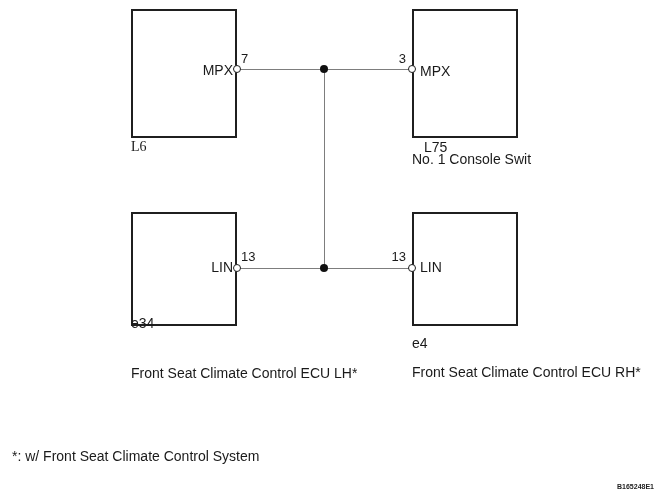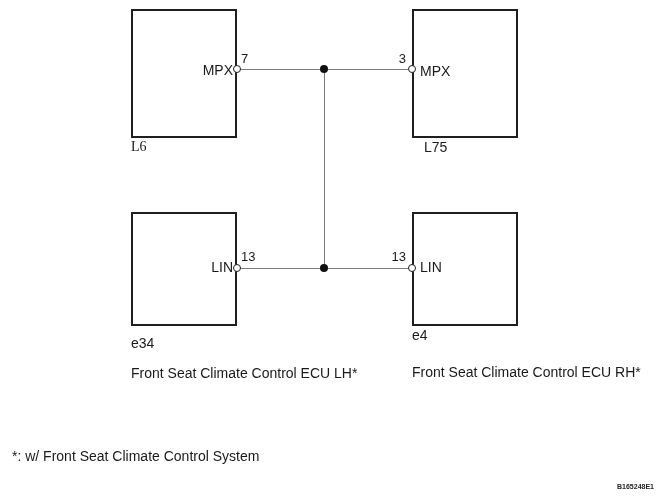--- a/index.html
+++ b/index.html
@@ -77,24 +77,25 @@
   <div class="txt" style="left:420px; top:260px;">LIN</div>
 
   <div class="pin-num" style="left:241px; top:52px;">7</div>
   <div class="pin-num" style="left:386px; top:52px;  width:20px; text-align:right;">3</div>
   <div class="pin-num" style="left:241px; top:250px;">13</div>
   <div class="pin-num" style="left:384px; top:250px; width:22px; text-align:right;">13</div>
 
   <div class="txt" style="left:131px; top:140px;font-family:Liberation Serif, serif;">L6</div>
 
   <div class="txt" style="left:424px; top:140px;">L75</div>
+  <div class="txt" style="left:412px; top:152px;">No. 1 Console Swit</div>
 
-  <div class="txt" style="left:131px; top:336px;">e34</div>
+  <div class="txt" style="left:131px; top:316px;">e34</div>
   <div class="txt clip" style="left:131px; top:346px; height:12px;">Front Seat Climate Control ECU LH*</div>
 
-  <div class="txt" style="left:412px; top:328px;">e4</div>
+  <div class="txt" style="left:412px; top:336px;">e4</div>
   <div class="txt" style="left:12px; top:449px;">*: w/ Front Seat Climate Control System</div>
 
   <div class="txt clip" style="left:412px; top:345px; height:13px;">Front Seat Climate Control ECU RH*</div>
 
   <div class="ref-code" style="left:617px; top:483px;">B165248E1</div>
 
 </div>
 
 </body></html>

